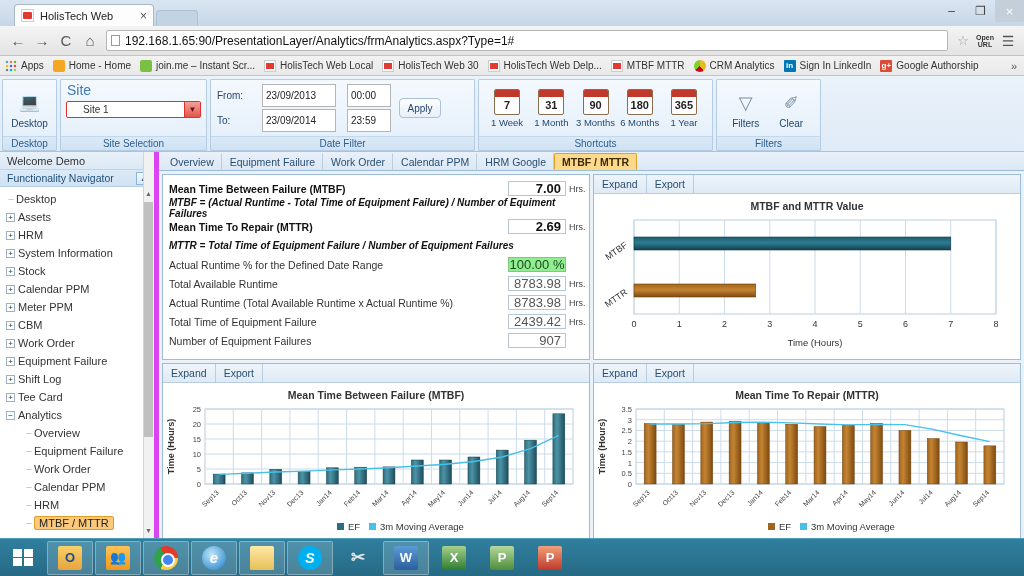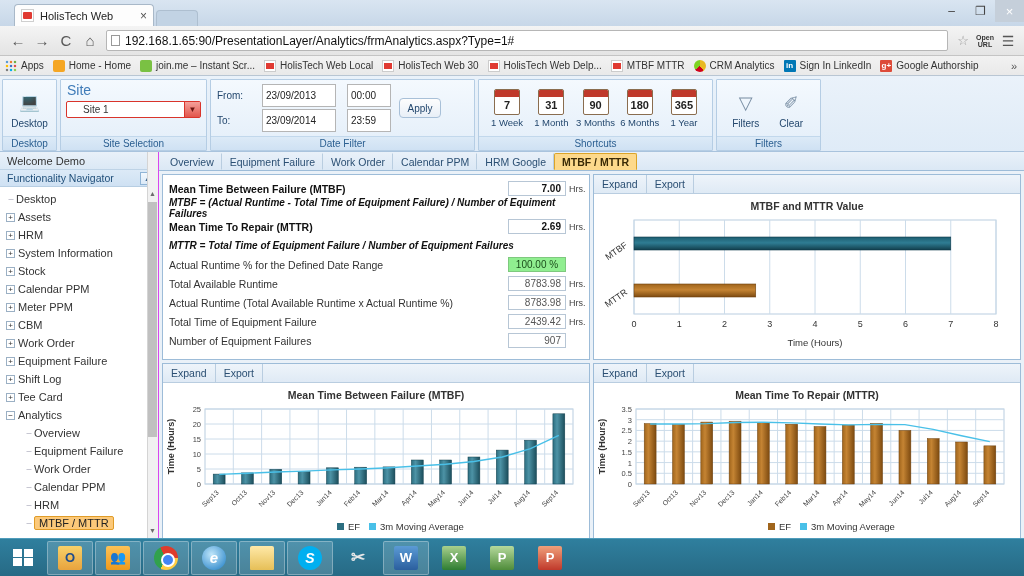--- a/index.html
+++ b/index.html
@@ -157,21 +157,21 @@
   .cal .calnum {
     height:17px; line-height:17px; font-size:11px; font-weight:bold; color:#222; text-align:center;
   }
   .filterbtn { width:48px; text-align:center; color:#24486e; font-size:10px; }
   .filterbtn .glyph { display:block; height:30px; line-height:30px; font-size:18px; color:#7a8fa4; }
 
   
   .bodyrow { display:flex; height:386px; }
 
   
-  .sidebar { width:160px; background:#fff; border-right:1px solid #d946ef; position:relative; }
+  .sidebar { width:160px; background:#fff; border-right:5px solid #d946ef; position:relative; }
   .welcome {
     height:18px; line-height:18px; background:linear-gradient(#e9f1f9,#dbe8f5);
     border-bottom:1px solid #bed3e6; padding-left:7px; font-size:11px; color:#333;
   }
   .navhdr {
     height:17px; background:linear-gradient(#dceaf7,#cfe1f3); border-bottom:1px solid #b7cee3;
     display:flex; align-items:center; padding:0 3px 0 7px; font-size:10.5px; color:#1f5party;
     color:#1f4e79;
   }
   .navhdr .collapse {
@@ -222,21 +222,21 @@
   .panel { background:#fff; border:1px solid #9dbcd8; position:relative; overflow:hidden; }
 
   
   .metrics { padding:4px 3px 0 6px; }
   .mrow { display:flex; align-items:center; height:19px; }
   .mrow .mlabel { flex:1; font-size:10.5px; color:#333; }
   .mrow .mlabel.bold { font-weight:bold; color:#111; }
   .mrow .formula { font-size:10px; font-weight:bold; font-style:italic; color:#111; }
   .mval {
     width:58px; height:15px; border:1px solid #b7c6d5; background:#fff; color:#555;
-    font-size:10px; text-align:right; padding-right:4px; line-height:14px;
+    font-size:13px; text-align:right; padding-right:4px; line-height:14px;
   }
   .mval.strong { color:#111; font-weight:bold; }
   .mval.green { background:#90ee90; border:1px solid #7ec97e; color:#1b4d1b; text-align:center; padding:0; }
   .munit { width:20px; font-size:9px; color:#444; padding-left:3px; }
 
   
   .ptoolbar {
     height:19px; background:linear-gradient(#eef4fa,#dfeaf5); border-bottom:1px solid #b9cde0;
     display:flex; align-items:center;
   }

